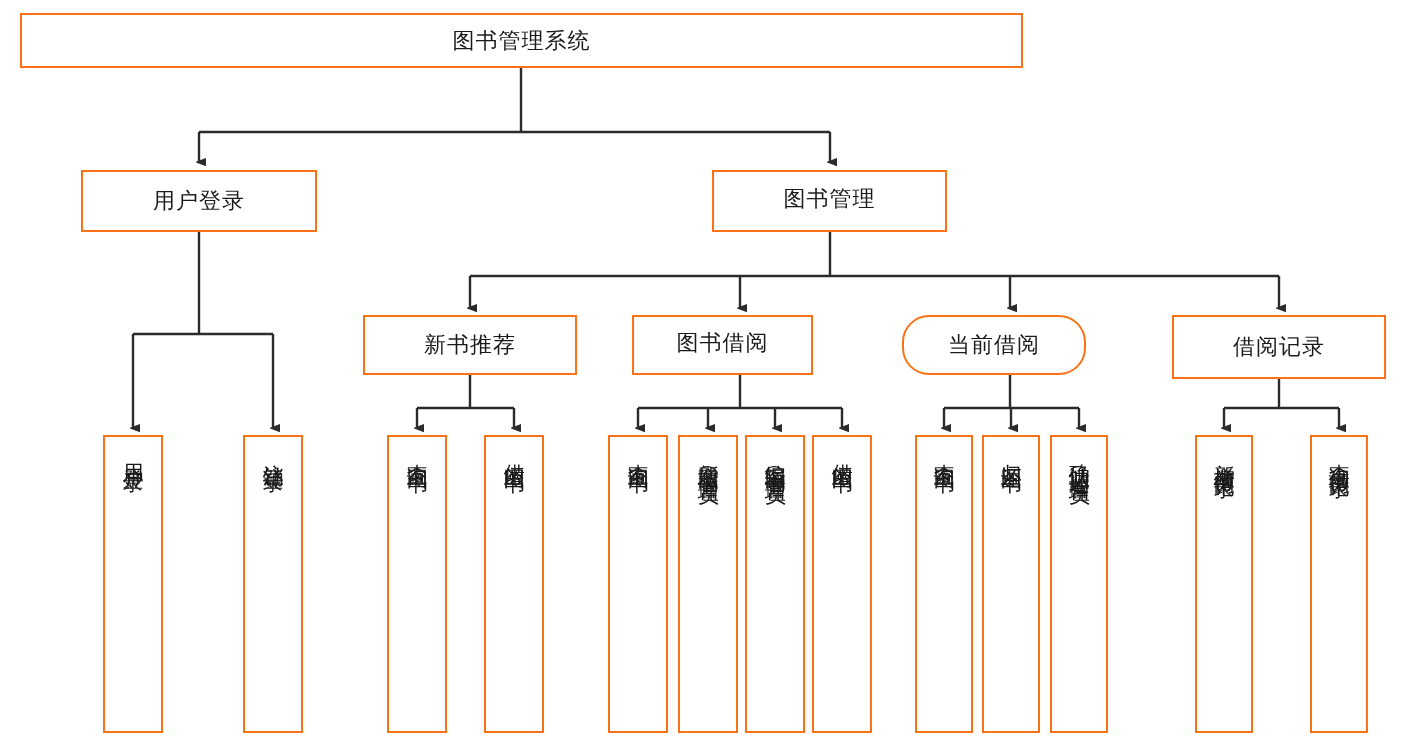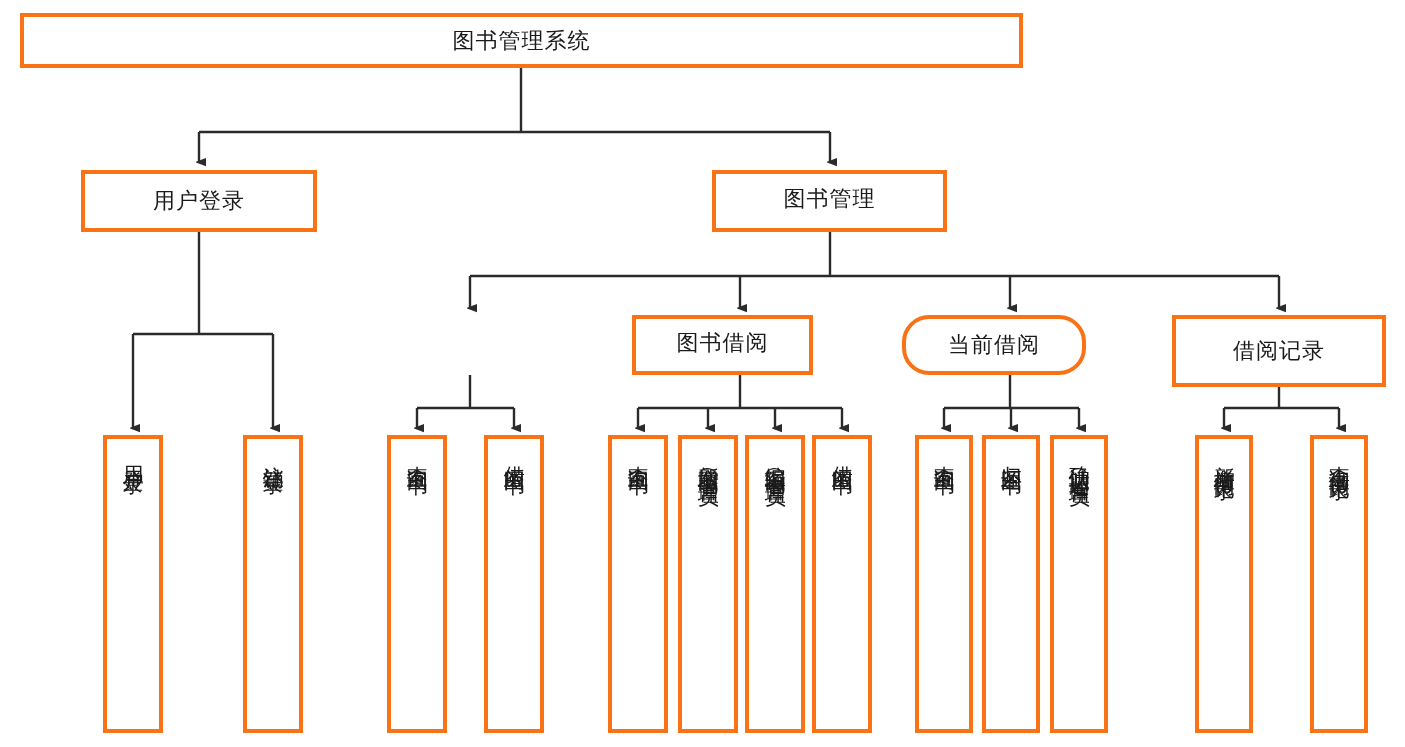--- a/index.html
+++ b/index.html
@@ -20,21 +20,21 @@
   svg.edges {
     position: absolute;
     left: 0;
     top: 0;
     width: 1405px;
     height: 747px;
   }
   .node {
     position: absolute;
     box-sizing: border-box;
-    border: 4px solid #f97316;
+    border: 2px solid #f97316;
     background: #ffffff;
     display: flex;
     align-items: center;
     justify-content: center;
     color: #1a1a1a;
     z-index: 2;
   }
   .node .label {
     display: block;
     text-align: center;
@@ -134,30 +134,33 @@
   </div>
 
   <div class="node horizontal" style="left:81px; top:170px; width:236px; height:62px;">
     <span class="label">用户登录</span>
   </div>
 
   <div class="node horizontal" style="left:712px; top:170px; width:235px; height:62px;font-family:Liberation Mono, monospace;">
     <span class="label">图书管理</span>
   </div>
 
+  <div class="node horizontal" style="left:363px; top:315px; width:214px; height:60px;">
+    <span class="label">新书推荐</span>
+  </div>
 
   <div class="node horizontal" style="left:632px; top:315px; width:181px; height:60px;font-family:Liberation Mono, monospace;">
     <span class="label">图书借阅</span>
   </div>
 
   <div class="node horizontal" style="left:902px; top:315px; width:184px; height:60px;border-radius:27px;">
     <span class="label">当前借阅</span>
   </div>
 
-  <div class="node horizontal" style="left:1172px; top:315px; width:214px; height:72px;">
+  <div class="node horizontal" style="left:1172px; top:315px; width:214px; height:64px;">
     <span class="label">借阅记录</span>
   </div>
 
   <div class="node vertical" style="left:103px; top:435px; width:60px; height:298px;">
     <span class="label">用户登录</span>
   </div>
 
   <div class="node vertical" style="left:243px; top:435px; width:60px; height:298px;">
     <span class="label">注销登录</span>
   </div>

